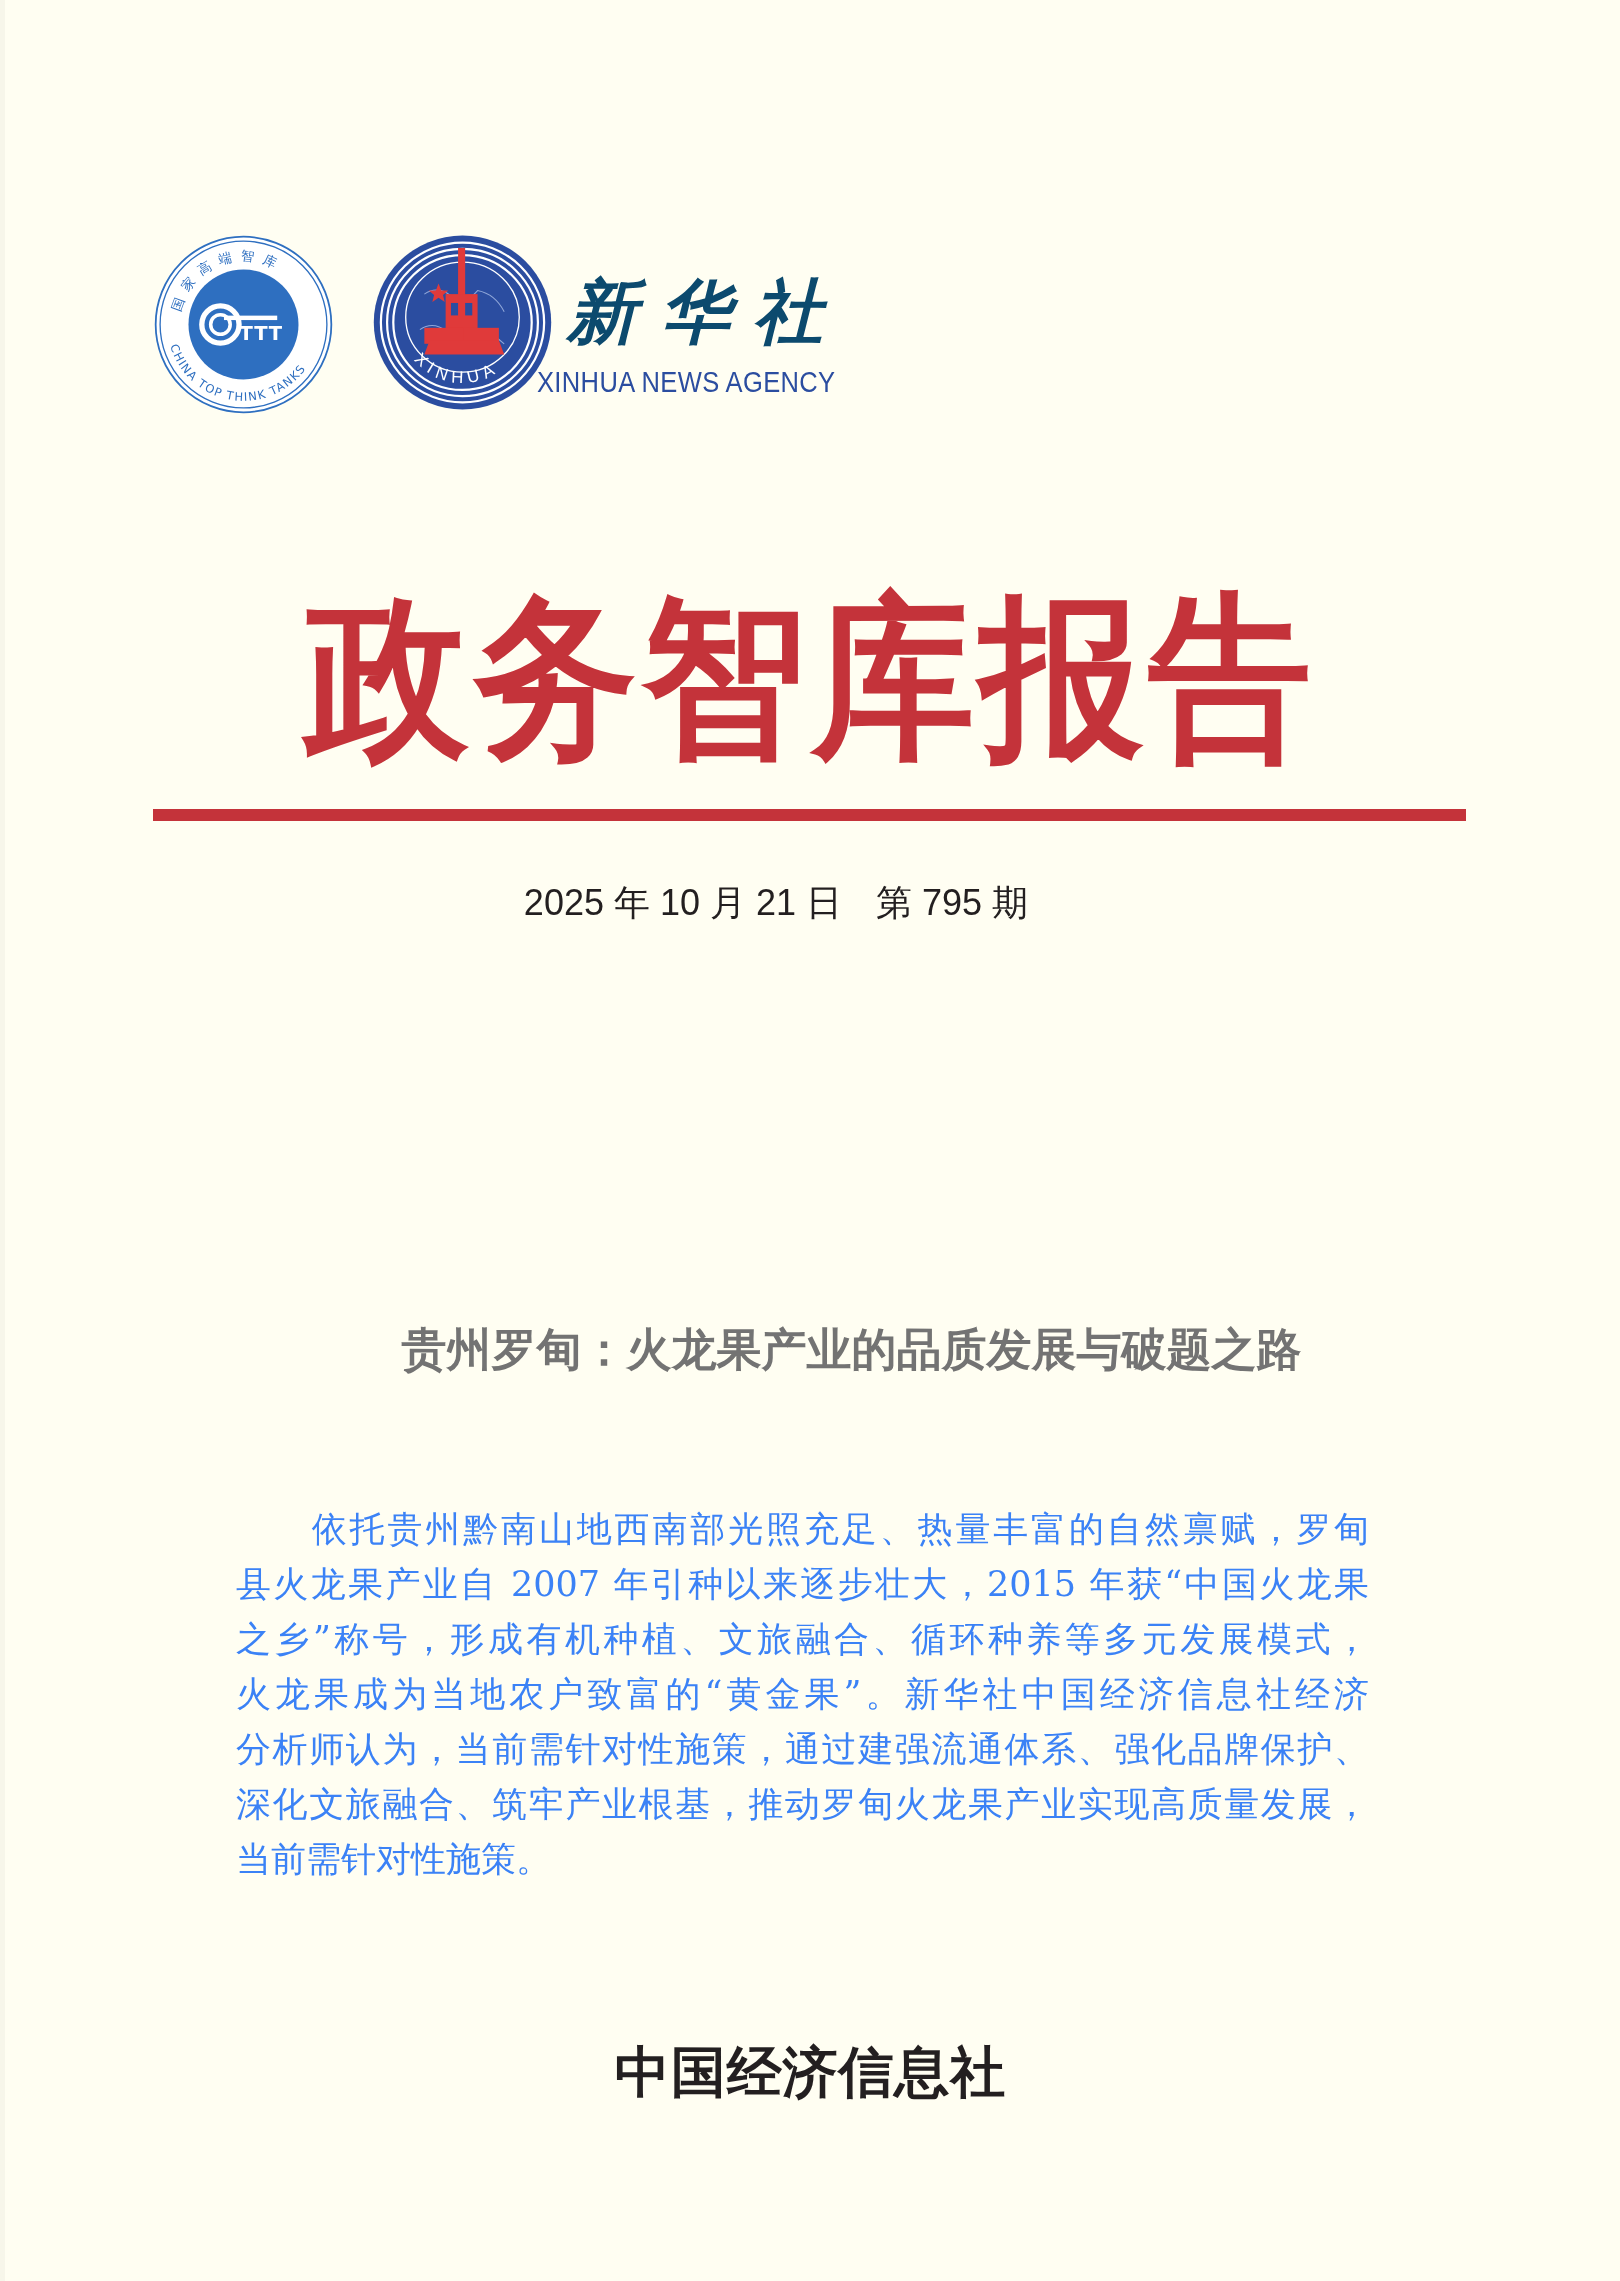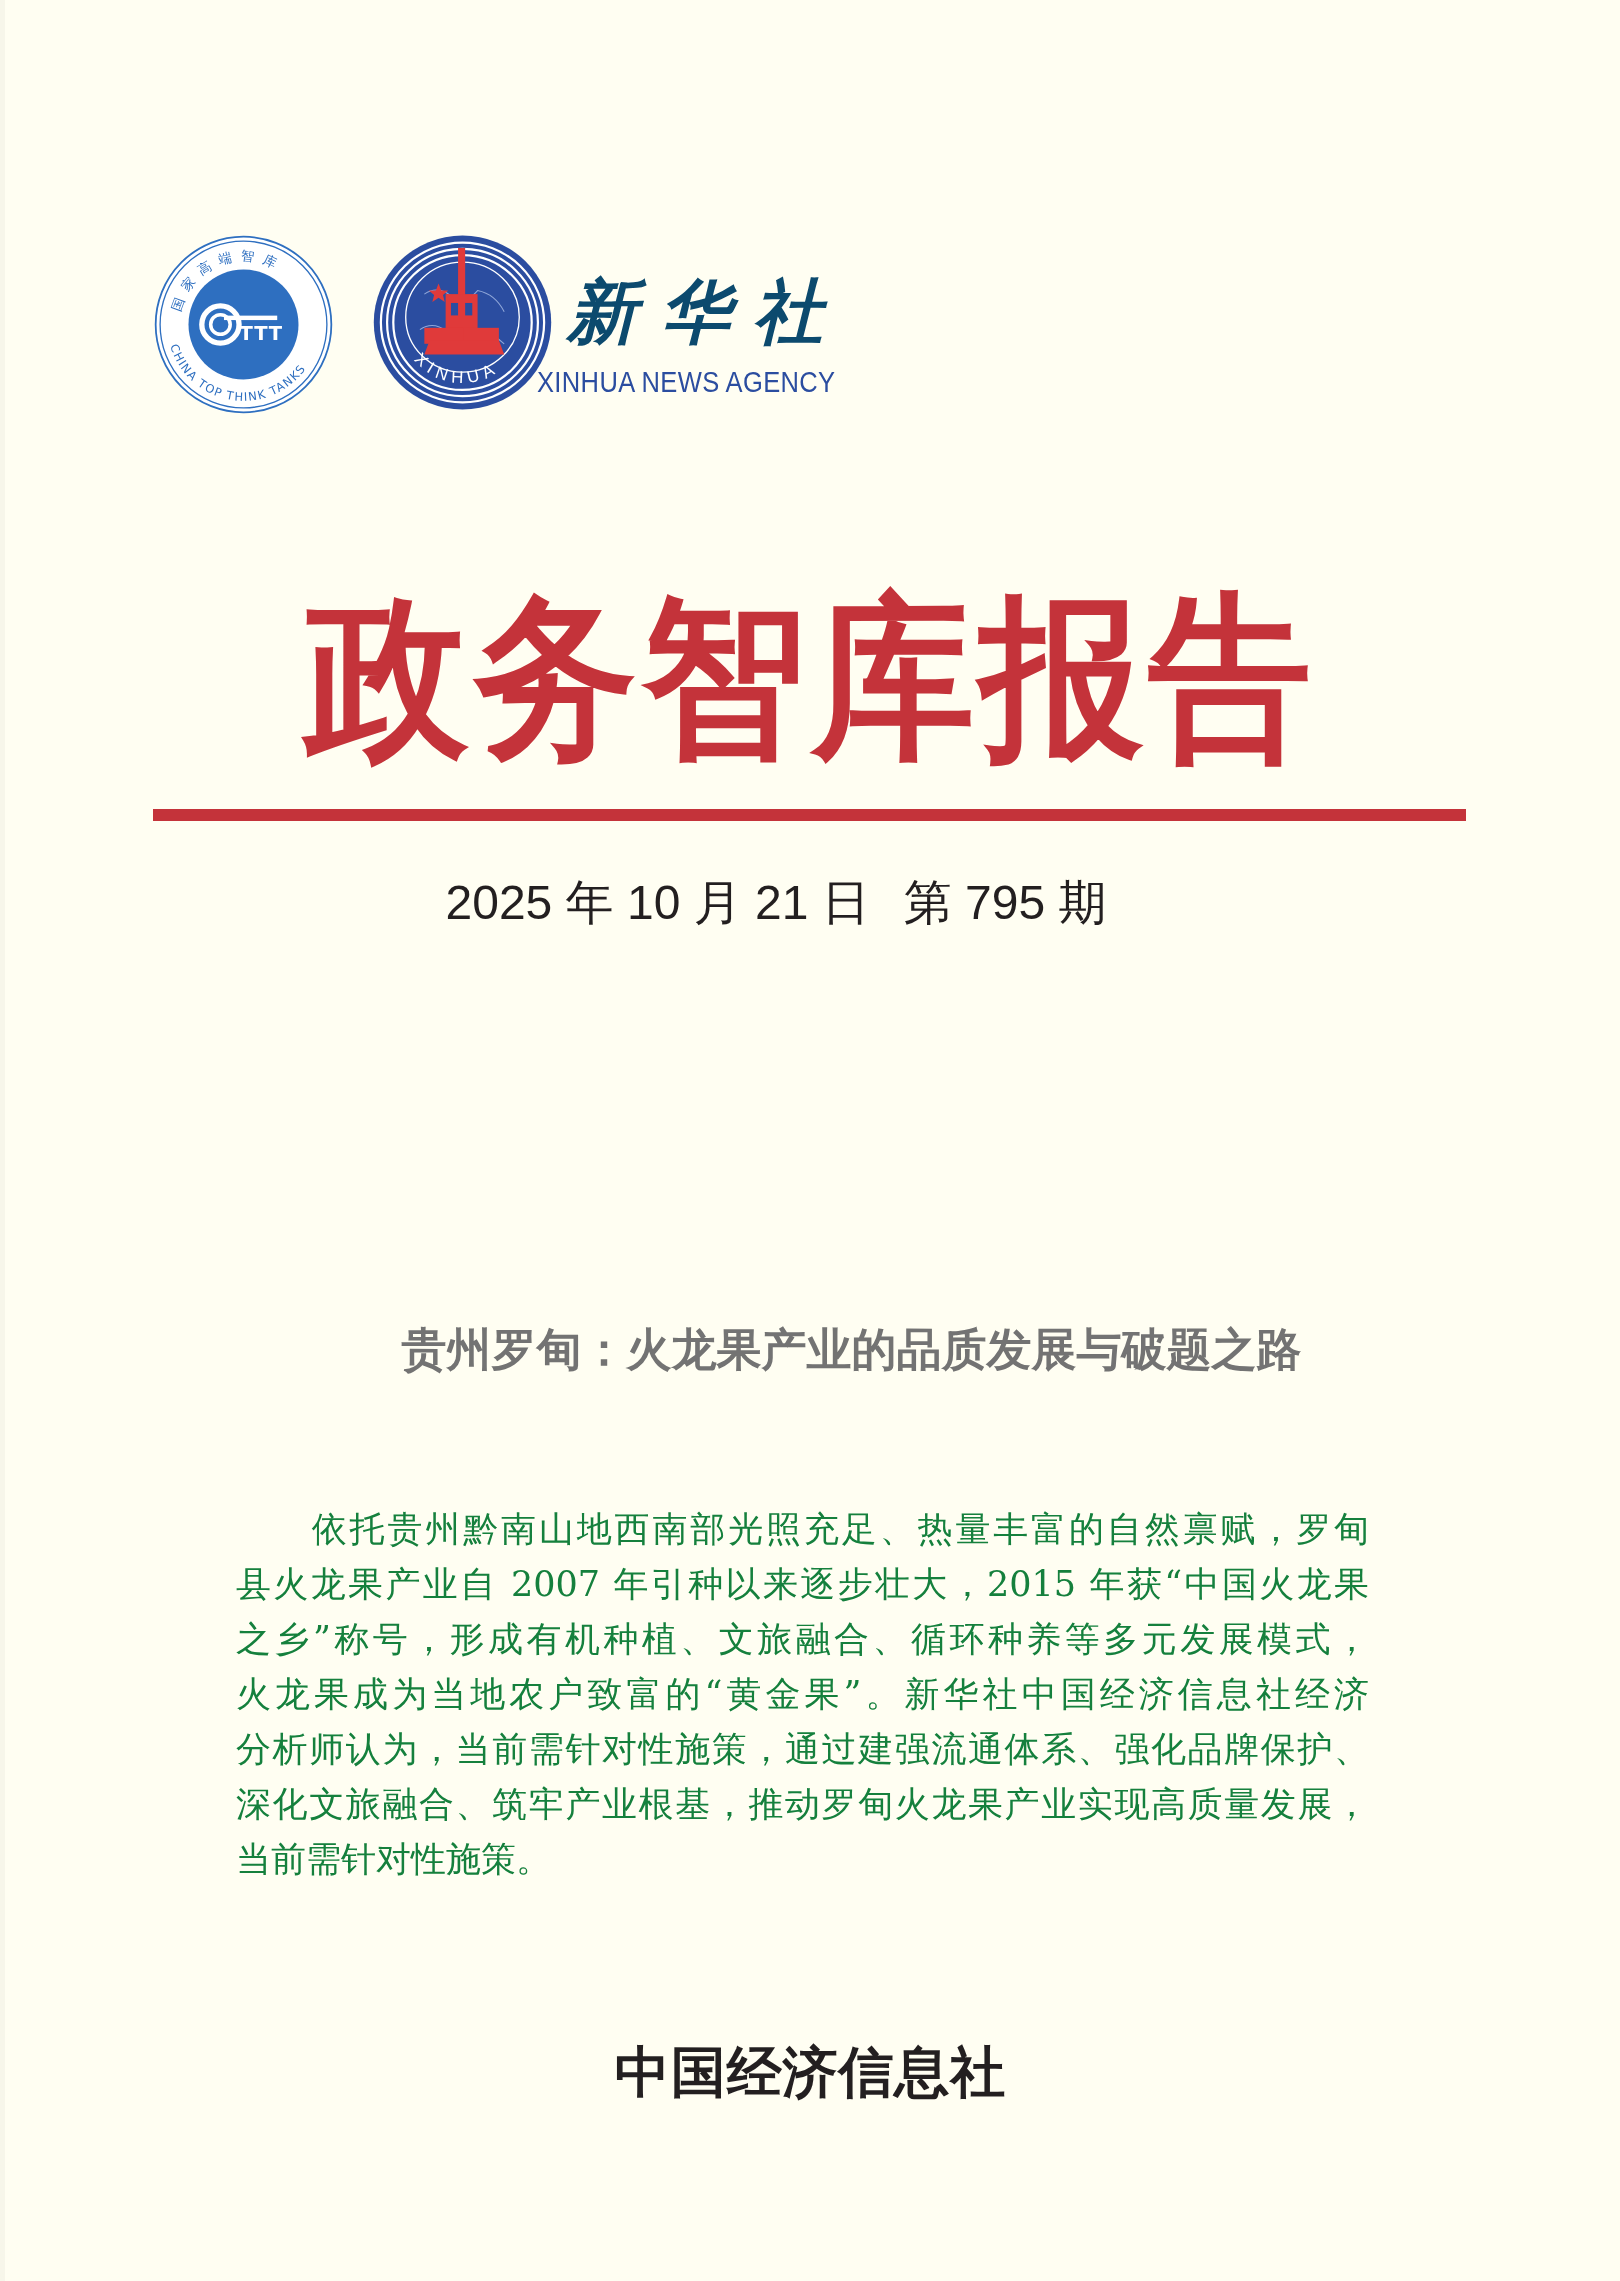--- a/index.html
+++ b/index.html
@@ -89,21 +89,21 @@
       left: 153px; top: 809px;
       width: 1313px; height: 12.4px;
       background: #c4333a;
     }
     .issue-line {
       position: absolute;
       left: 0; top: 876px;
       width: 1552px;
       text-align: center;
       font-family: "Liberation Sans", sans-serif;
-      font-size: 48px;
+      font-size: 36px;
       line-height: 53px;
       color: #231f20;
       white-space: nowrap;
     }
     .issue-line .gap { display: inline-block; width: 34px; }
 
     
     .article-title {
       position: absolute;
       left: 0; top: 1319px;
@@ -117,21 +117,21 @@
       white-space: nowrap;
       margin-left: 41px;
     }
     .article-body {
       position: absolute;
       left: 236px; top: 1502px;
       width: 1133px;
       font-family: "DejaVu Serif", serif;
       font-size: 35px;
       line-height: 55px;
-      color: #15803d;
+      color: #3b82f6;
       text-align: justify;
     }
     .article-body .line {
       display: block;
       white-space: nowrap;
       text-align-last: justify;
       text-align: justify;
       height: 55px;
     }
     .article-body .line.last {

